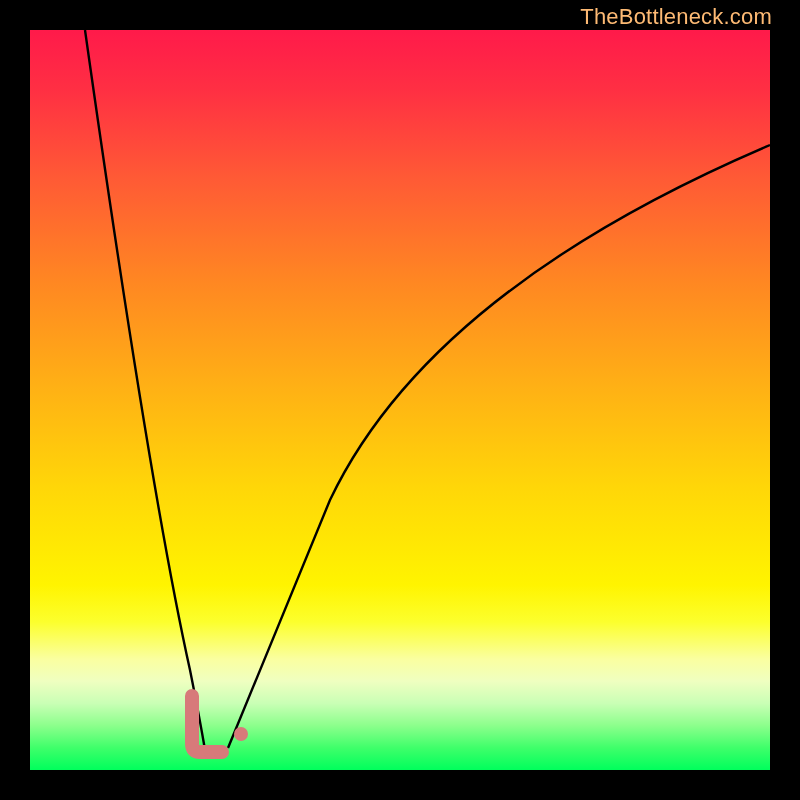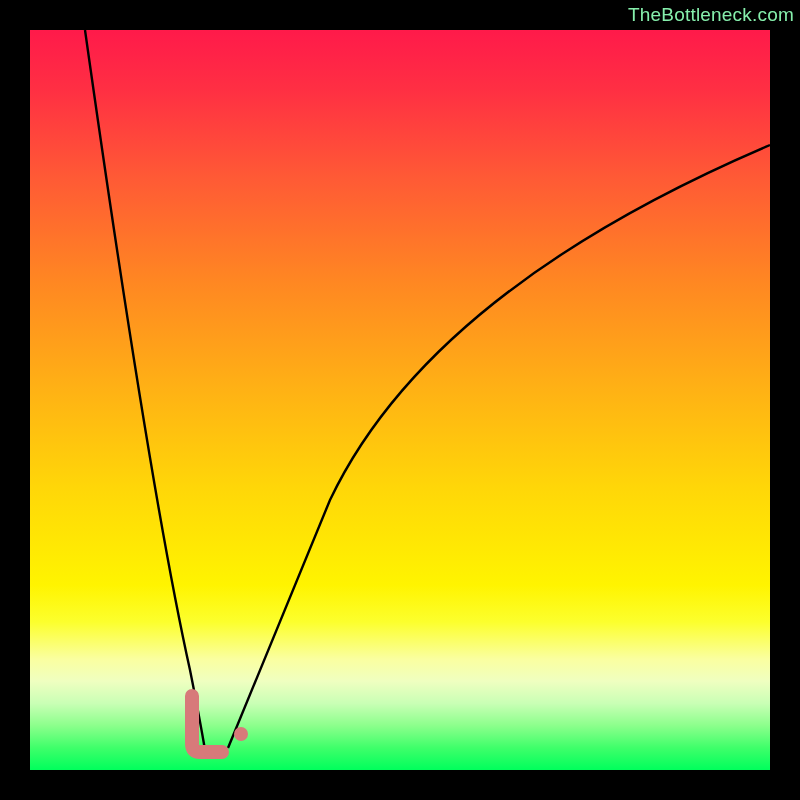--- a/index.html
+++ b/index.html
@@ -45,24 +45,24 @@
   svg.curves {
     position: absolute;
     left: 0;
     top: 0;
     width: 100%;
     height: 100%;
   }
   .watermark {
     position: absolute;
     top: 4px;
-    right: 6px;
+    right: 28px;
     font-family: Arial, Helvetica, sans-serif;
-    font-size: 19px;
-    color: #86efac;
+    font-size: 22px;
+    color: #fdba74;
     letter-spacing: 0.2px;
   }
 </style>
 </head>
 <body>
 
 <div class="frame">
   <div class="gradient"></div>
 
   <svg class="curves" viewBox="0 0 740 740" preserveAspectRatio="none">

